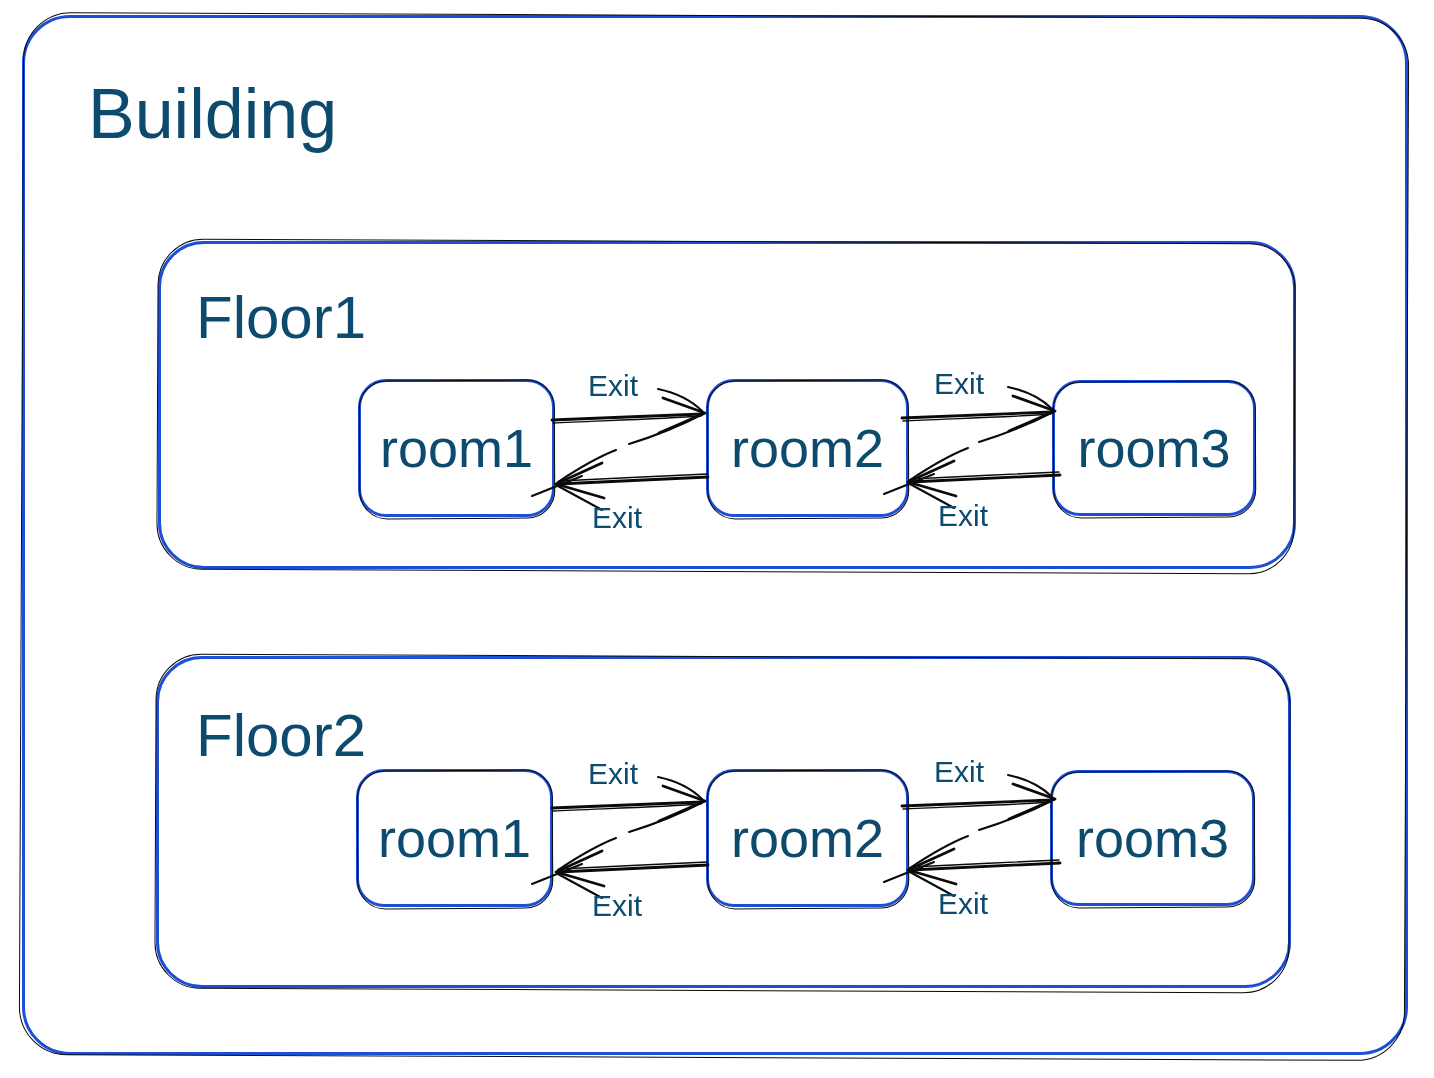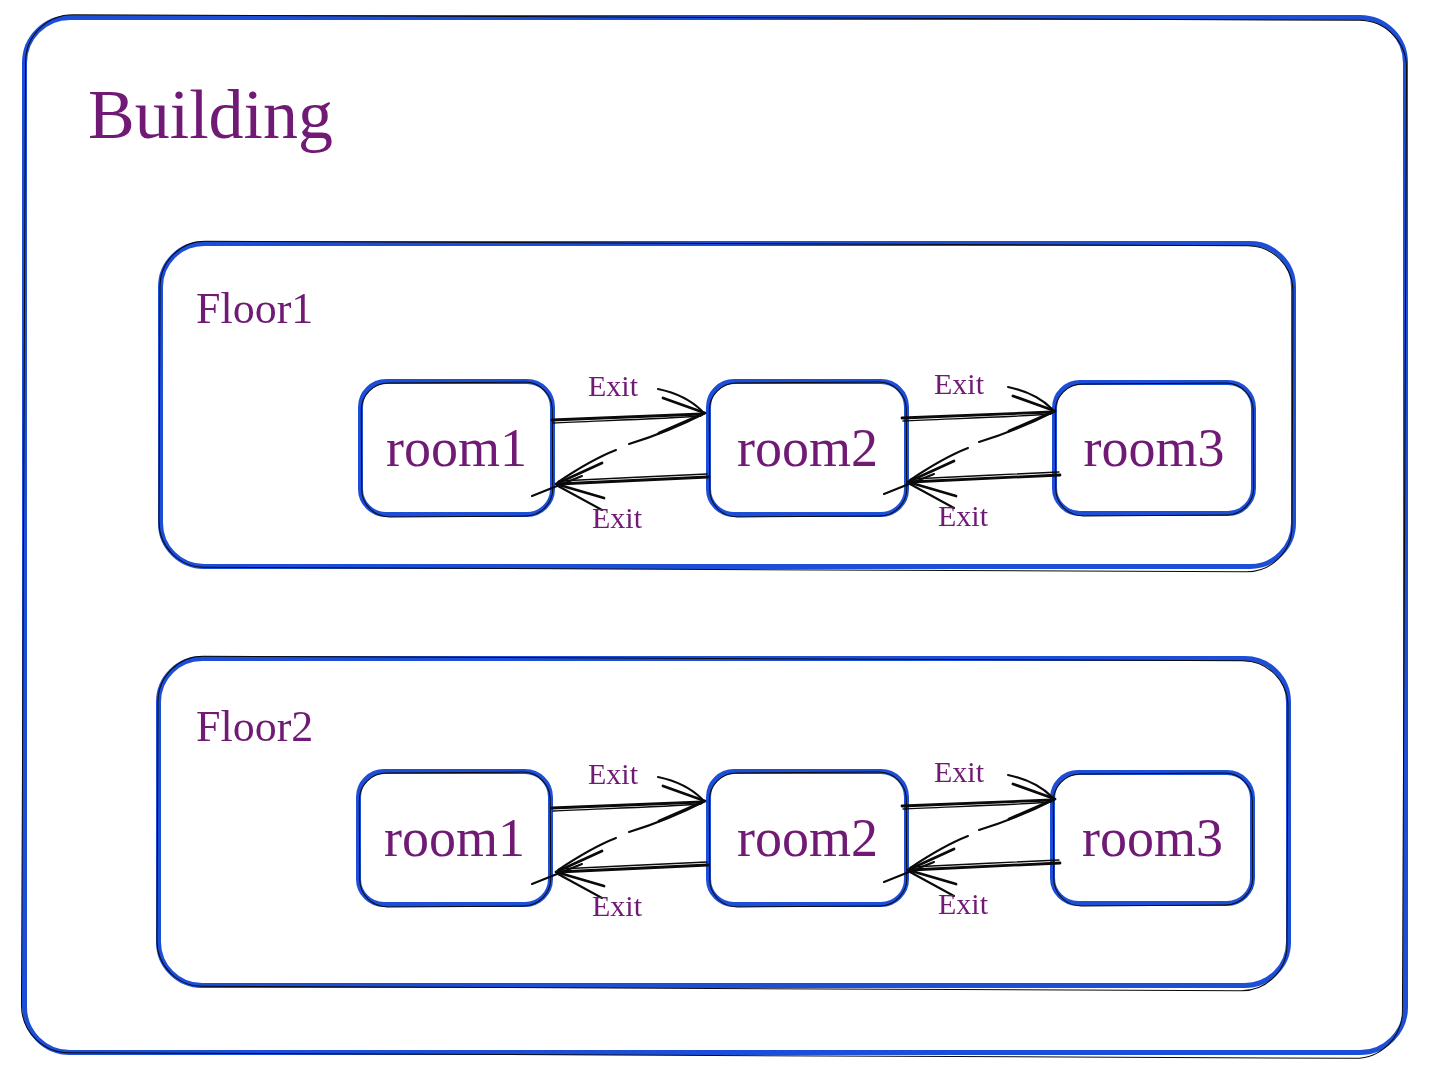--- a/index.html
+++ b/index.html
@@ -1,37 +1,37 @@
 <!DOCTYPE html>
 <html><head>
 <meta charset="utf-8">
 <style>
   html,body{margin:0;padding:0;background:#ffffff;}
   .stage{
     position:relative;width:1434px;height:1078px;background:#ffffff;
-    font-family:Liberation Serif, serif;color:#701a75;overflow:hidden;
+    font-family:Liberation Sans, sans-serif;color:#0c4a6e;overflow:hidden;
   }
   
   .sketchbox{
-    position:absolute;border:5px solid #1d4ed8;background:transparent;box-sizing:border-box;
+    position:absolute;border:3px solid #1d4ed8;background:transparent;box-sizing:border-box;
   }
   .sketchbox::before{
     content:"";position:absolute;left:-4px;right:-2px;top:-3px;bottom:-6px;
     border:1.4px solid #0a0a0a;border-radius:inherit;transform:rotate(0.25deg);
     pointer-events:none;
   }
   .building{border-radius:48px;}
   .floor{border-radius:46px;}
   .room{
     border-radius:28px;display:flex;align-items:center;justify-content:center;
   }
   .room::before{left:-2px;right:-3px;top:-2px;bottom:-5px;transform:rotate(-0.35deg);}
   .lbl{position:absolute;white-space:nowrap;line-height:1.05;}
   .building-lbl{font-size:70px;}
-  .floor-lbl{font-size:44px;}
+  .floor-lbl{font-size:60px;}
   .room-lbl{font-size:54px;position:static;}
   .exit-lbl{font-size:30px;}
   svg.arrows{position:absolute;left:0;top:0;pointer-events:none;}
   svg.arrows path{fill:none;stroke:#0a0a0a;stroke-linecap:round;stroke-linejoin:round;}
   .s3{stroke-width:2.8px;}
   .s2{stroke-width:2.1px;}
   .s1{stroke-width:1.3px;}
 </style>
 </head>
 <body>

